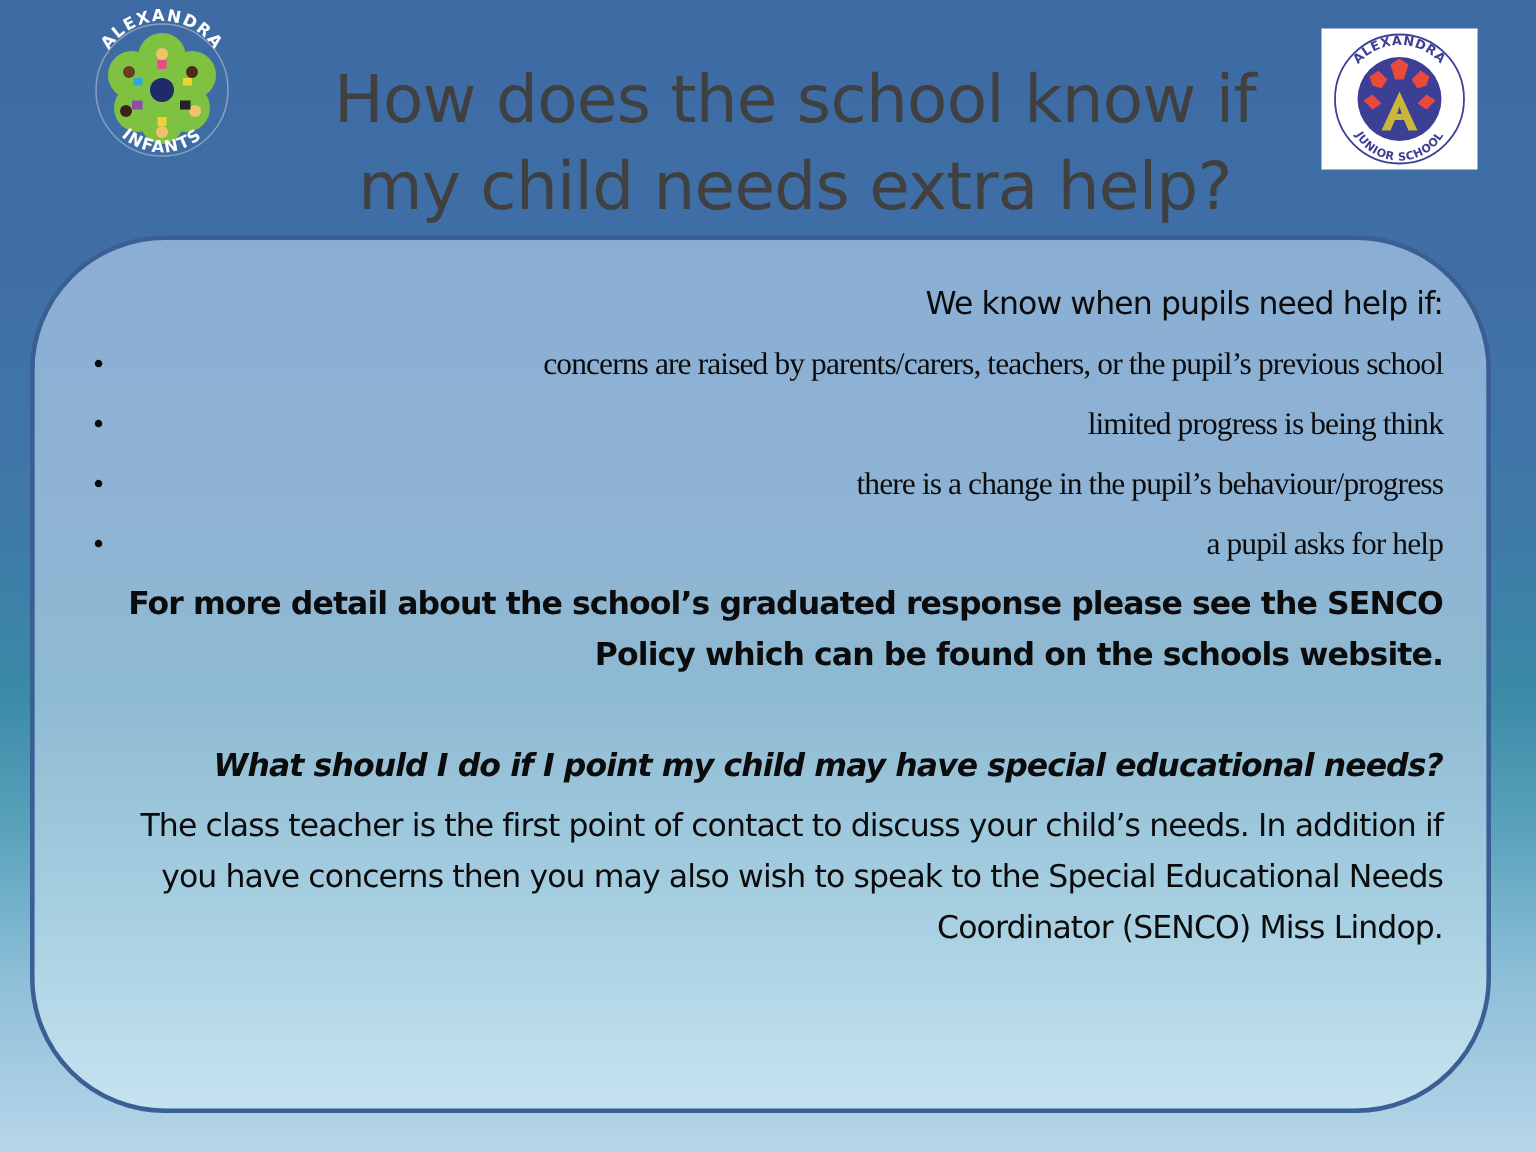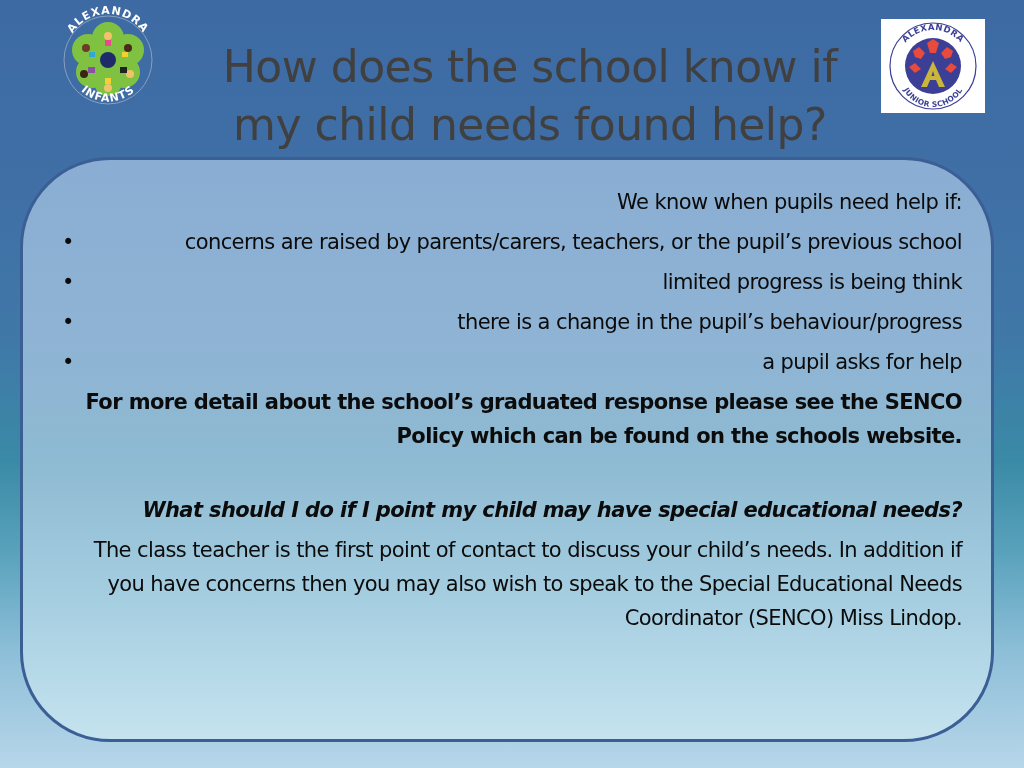--- a/index.html
+++ b/index.html
@@ -31,21 +31,21 @@
       #8aaed3 0%, #8fb3d4 30%, #8ebad2 52%, #a4cde0 75%, #c5e3ef 100%);
     box-sizing: border-box;
   }
   .content {
     position: absolute; left: 62px; top: 185px; width: 900px;
     color: #0b0b0b; font-size: 21px; line-height: 34px;
     font-family: "DejaVu Sans", sans-serif; letter-spacing: -0.6px; text-align: right;
   }
   .content p { margin: 0; }
   .bullets { list-style: none; margin: 6px 0 0 0; padding: 0; }
-  .bullets li { position: relative; padding-left: 38px; margin-bottom: 6px; }
+  .bullets li { position: relative; padding-left: 38px; margin-bottom: 6px; font-family: Liberation Serif, serif; }
   .bullets li::before {
     content: "•"; position: absolute; left: 0; top: 0;
   }
   .bold { font-weight: bold; margin-top: 4px !important; }
   .italic-bold { font-weight: bold; font-style: italic; margin-top: 40px !important; }
   .para { margin-top: 6px !important; }
 </style>
 </head>
 <body>
 
@@ -109,21 +109,21 @@
       <textPath href="#jArcTop" startOffset="50%" text-anchor="middle">ALEXANDRA</textPath>
     </text>
     <text font-family="DejaVu Sans, sans-serif" font-size="7.5" font-weight="bold" fill="#3b3f96" letter-spacing="0.3">
       <textPath href="#jArcBot" startOffset="50%" text-anchor="middle">JUNIOR SCHOOL</textPath>
     </text>
   </svg>
 </div>
 
 <div class="title">
   <div>How does the school know if</div>
-  <div>my child needs found help?</div>
+  <div>my child needs extra help?</div>
 </div>
 
 <div class="panel"></div>
 
 <div class="content">
   <p>We know when pupils need help if:</p>
   <ul class="bullets">
     <li>concerns are raised by parents/carers, teachers, or the pupil’s previous school</li>
     <li>limited progress is being think</li>
     <li>there is a change in the pupil’s behaviour/progress</li>

